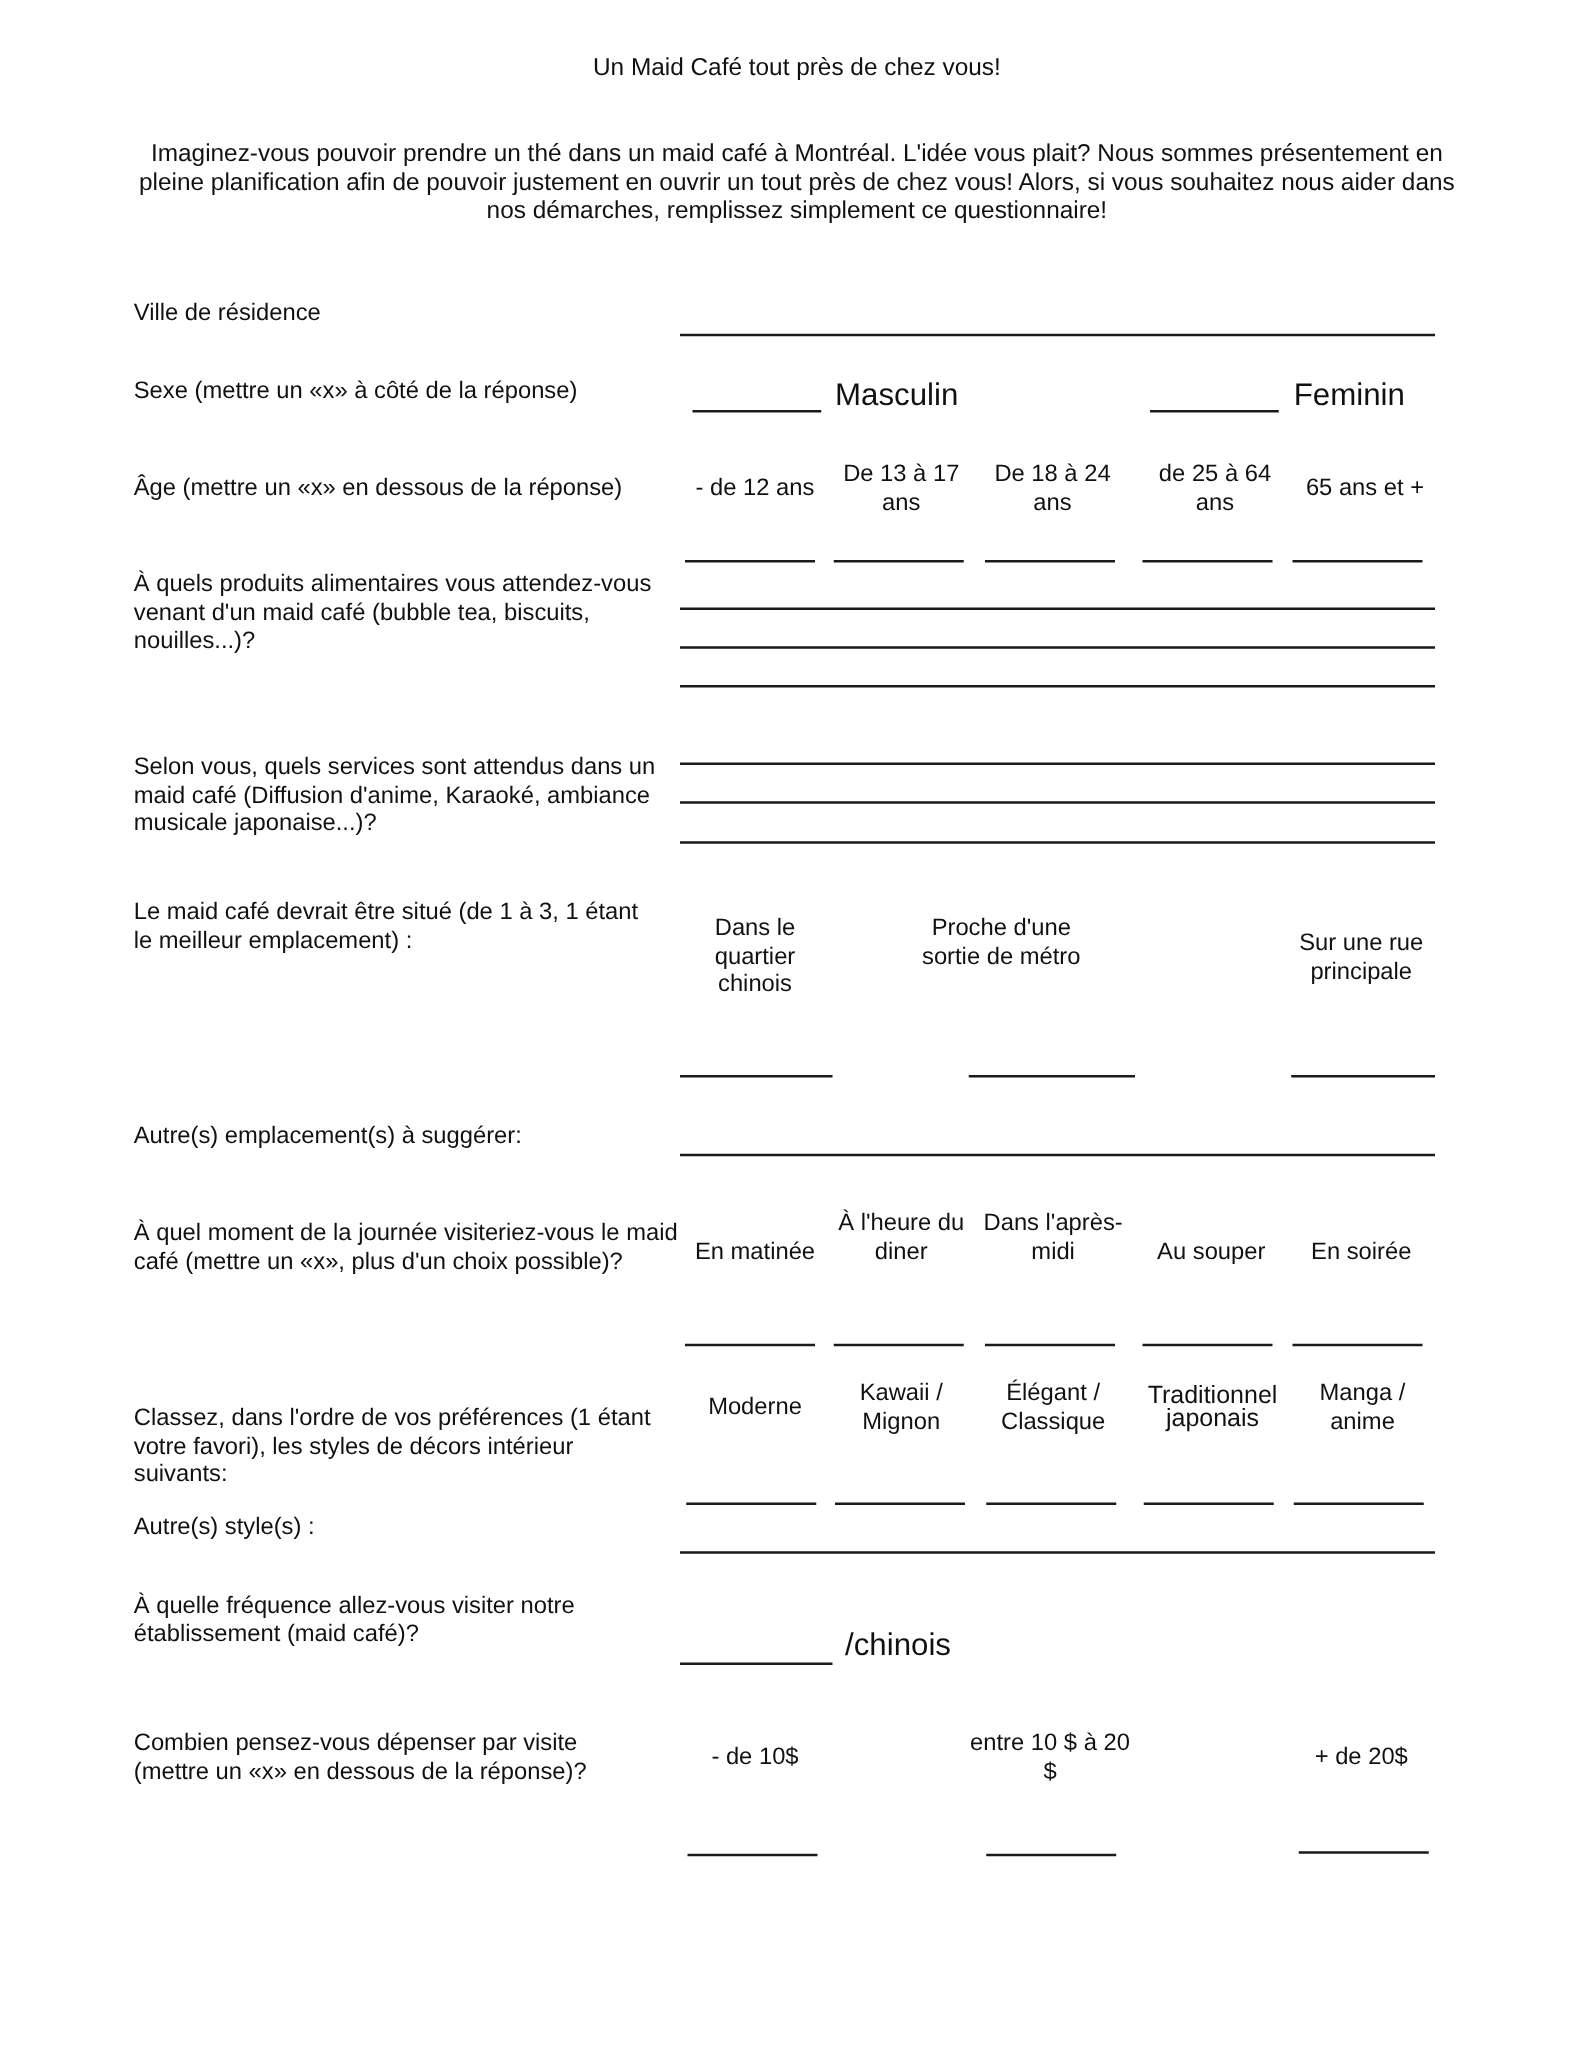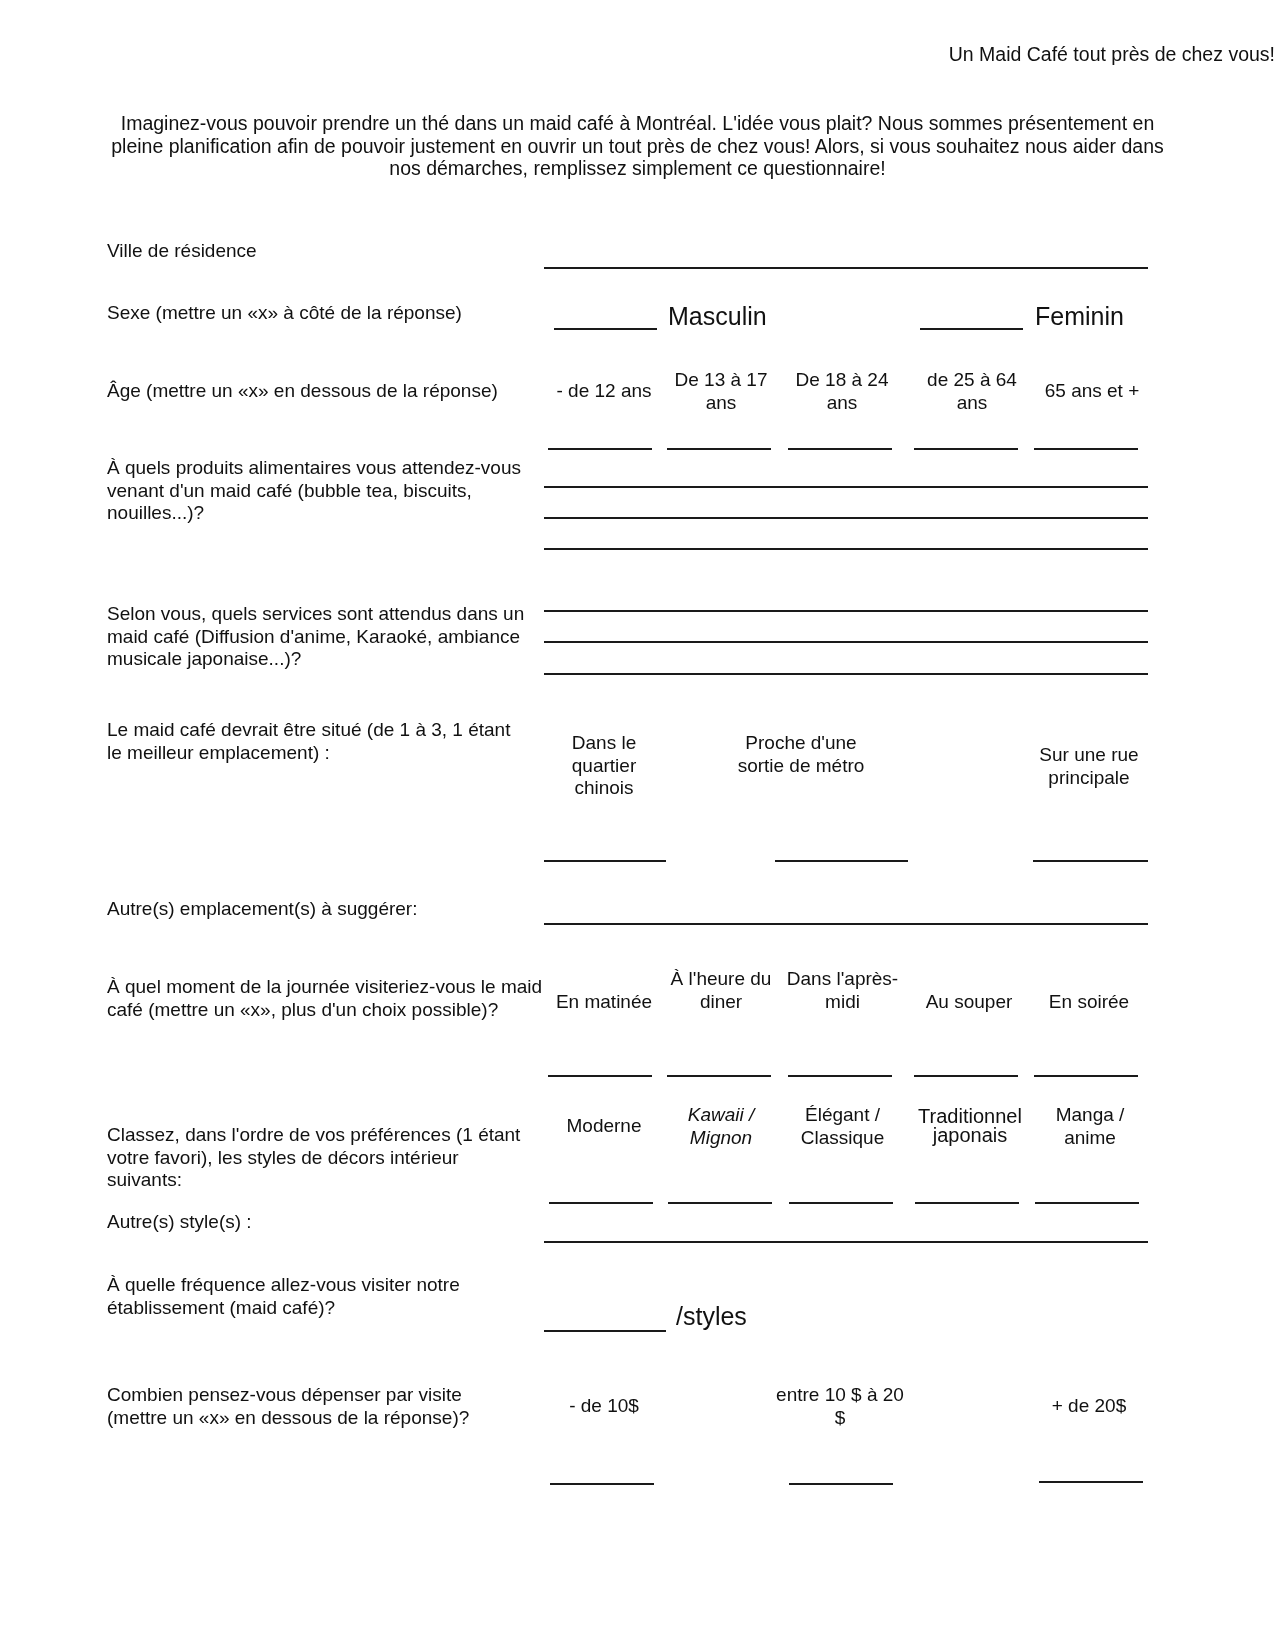--- a/index.html
+++ b/index.html
@@ -2,21 +2,21 @@
 <html><head>
   <meta charset="utf-8">
   <style>
     html, body { margin: 0; padding: 0; background: #ffffff; }
     body {
       width: 1275px; height: 1651px; position: relative; overflow: hidden;
       font-family: "Liberation Sans", "DejaVu Sans", sans-serif;
       color: #111111; font-size: 19px; line-height: 22px;
     }
     .abs { position: absolute; }
-    .title { left: 0; width: 1275px; top: 43px; text-align: right; font-size: 19.5px; }
+    .title { left: 0; width: 1275px; top: 43px; text-align: center; font-size: 19.5px; }
     .intro { left: 110px; width: 1055px; top: 112px; text-align: center; font-size: 19.5px; line-height: 22.5px; }
     .q { left: 107px; width: 435px; font-size: 19px; line-height: 22.5px; }
     .line { position: absolute; height: 0; border-top: 2px solid #1a1a1a; }
     .opt { position: absolute; text-align: center; font-size: 19px; line-height: 22.5px; }
     .opt.small { font-size: 20px; line-height: 19px; }
     .lbl { position: absolute; font-size: 25px; }
   </style>
 </head>
 <body>
 
@@ -72,36 +72,36 @@
 <div class="opt" style="left:912px; width:114px; top:991px;">Au souper</div>
 <div class="opt" style="left:1032px; width:114px; top:991px;">En soirée</div>
 <div class="line" style="left:548px; width:104px; top:1075px;"></div>
 <div class="line" style="left:667px; width:104px; top:1075px;"></div>
 <div class="line" style="left:788px; width:104px; top:1075px;"></div>
 <div class="line" style="left:914px; width:104px; top:1075px;"></div>
 <div class="line" style="left:1034px; width:104px; top:1075px;"></div>
 
 <div class="abs q" style="top:1124px; width:420px;">Classez, dans l'ordre de vos préférences (1 étant votre favori), les styles de décors intérieur suivants:</div>
 <div class="opt" style="left:548px; width:112px; top:1115px;">Moderne</div>
-<div class="opt" style="left:666px; width:110px; top:1104px;font-style:italic;">Kawaii / Mignon</div>
+<div class="opt" style="left:666px; width:110px; top:1104px;">Kawaii / Mignon</div>
 <div class="opt" style="left:785px; width:115px; top:1104px;">Élégant / Classique</div>
 <div class="opt small" style="left:915px; width:110px; top:1107px;">Traditionnel japonais</div>
 <div class="opt" style="left:1040px; width:100px; top:1104px;">Manga / anime</div>
 <div class="line" style="left:549px; width:104px; top:1202px;"></div>
 <div class="line" style="left:668px; width:104px; top:1202px;"></div>
 <div class="line" style="left:789px; width:104px; top:1202px;"></div>
 <div class="line" style="left:915px; width:104px; top:1202px;"></div>
 <div class="line" style="left:1035px; width:104px; top:1202px;"></div>
 
 <div class="abs q" style="top:1211px;">Autre(s) style(s) :</div>
 <div class="line" style="left:544px; width:604px; top:1241px;"></div>
 
 <div class="abs q" style="top:1274px; width:420px;">À quelle fréquence allez-vous visiter notre établissement (maid café)?</div>
 <div class="line" style="left:544px; width:122px; top:1330px;"></div>
-<div class="lbl" style="left:676px; top:1305px;">/styles</div>
+<div class="lbl" style="left:676px; top:1305px;">/chinois</div>
 
 <div class="abs q" style="top:1384px; width:420px;">Combien pensez-vous dépenser par visite (mettre un «x» en dessous de la réponse)?</div>
 <div class="opt" style="left:548px; width:112px; top:1395px;">- de 10$</div>
 <div class="opt" style="left:770px; width:140px; top:1384px;">entre 10 $ à 20 $</div>
 <div class="opt" style="left:1032px; width:114px; top:1395px;">+ de 20$</div>
 <div class="line" style="left:550px; width:104px; top:1483px;"></div>
 <div class="line" style="left:789px; width:104px; top:1483px;"></div>
 <div class="line" style="left:1039px; width:104px; top:1481px;"></div>
 
 </body></html>

